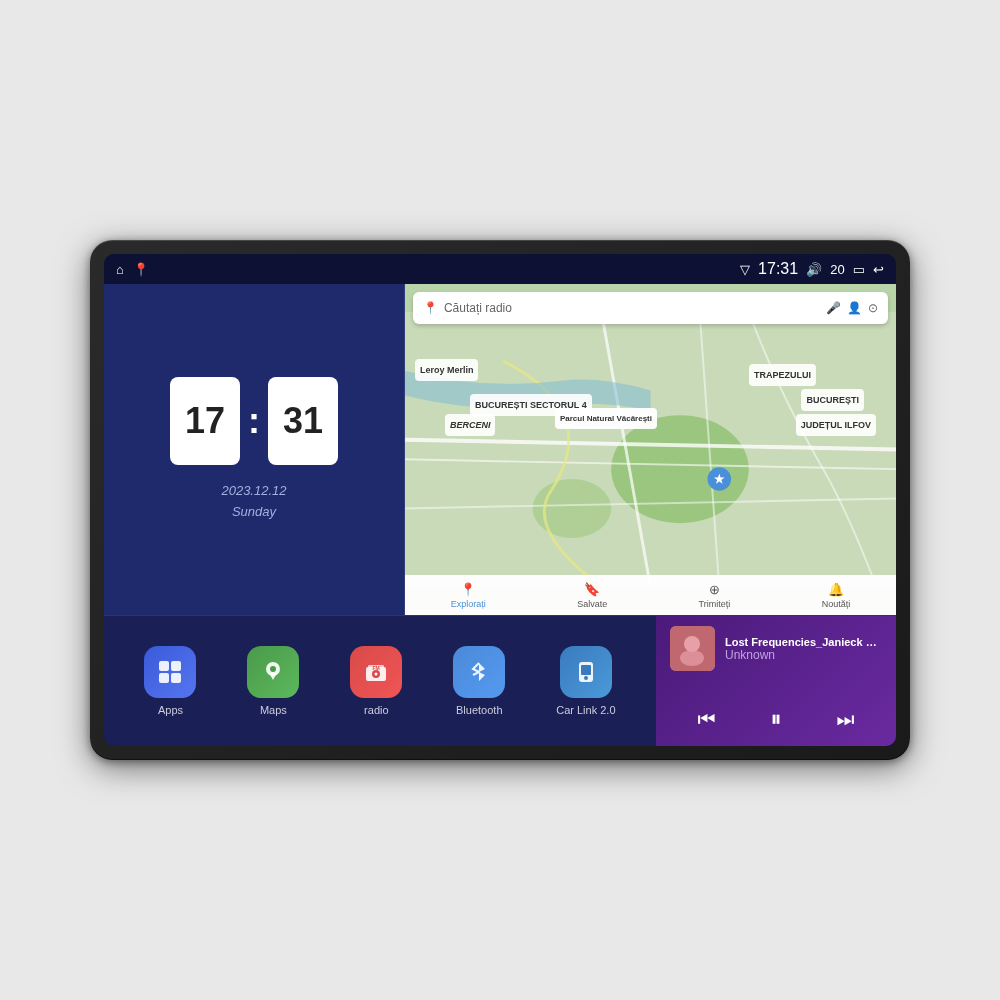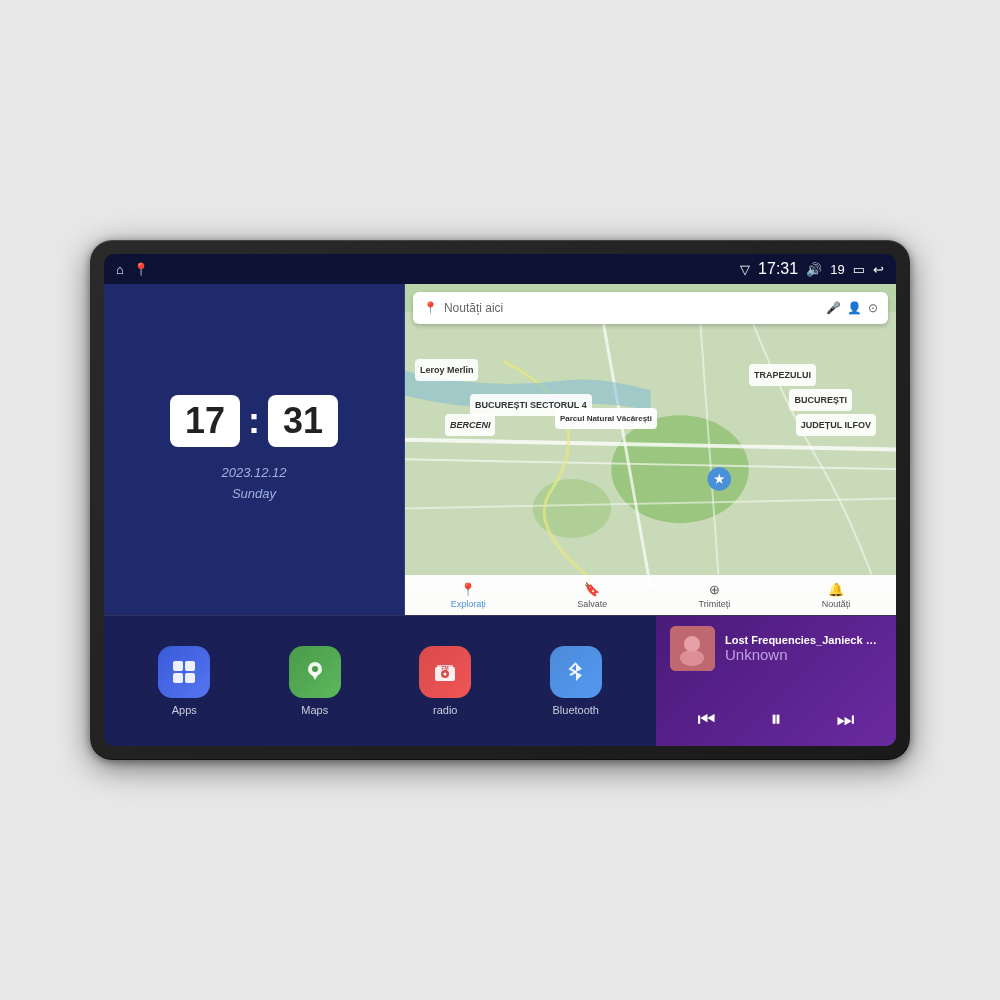--- a/index.html
+++ b/index.html
@@ -115,21 +115,21 @@
     .clock-display {
       display: flex;
       align-items: center;
       gap: 8px;
       margin-bottom: 16px;
     }
 
     .clock-block {
       background: #fff;
       border-radius: 8px;
-      padding: 8px 14px;
+      padding: 26px 14px;
       font-size: 36px;
       font-weight: bold;
       color: #222;
       min-width: 70px;
       text-align: center;
       line-height: 1;
     }
 
     .clock-colon {
       color: #fff;
@@ -300,21 +300,21 @@
       color: #fff;
       font-size: 11px;
       font-weight: 600;
       white-space: nowrap;
       overflow: hidden;
       text-overflow: ellipsis;
     }
 
     .music-artist {
       color: #c0a0e0;
-      font-size: 15px;
+      font-size: 12px;
     }
 
     .music-controls {
       display: flex;
       align-items: center;
       justify-content: space-around;
     }
 
     .music-btn {
       color: #fff;
@@ -347,21 +347,21 @@
 
     <div class="status-bar">
       <div class="status-left">
         <span class="status-icon">⌂</span>
         <span class="status-icon">📍</span>
       </div>
       <div class="status-right">
         <span class="status-icon">▽</span>
         <span class="status-time">17:31</span>
         <span class="status-icon">🔊</span>
-        <span class="status-icon">19</span>
+        <span class="status-icon">20</span>
         <span class="status-icon">▭</span>
         <span class="status-icon">↩</span>
       </div>
     </div>
 
     <div class="main-content">
 
       <div class="top-section">
 
         <div class="clock-panel">
@@ -394,32 +394,32 @@
             <path d="M350,0 Q380,80 420,150 Q450,200 480,280" stroke="#fff" stroke-width="2" fill="none" opacity="0.5"></path>
 
             <path d="M0,60 Q80,80 160,70 Q200,65 250,80 L250,100 Q200,90 160,95 Q80,105 0,85 Z" fill="#7ab8d8" opacity="0.5"></path>
 
             <circle cx="320" cy="170" r="12" fill="#4a90d9"></circle>
             <text x="320" y="174" text-anchor="middle" fill="white" font-size="12" font-weight="bold">★</text>
           </svg>
 
           <div class="map-search-bar">
             <span>📍</span>
-            <span>Noutăți aici</span>
+            <span>Căutați radio</span>
             <div class="map-search-actions">
               <span>🎤</span>
               <span>👤</span>
               <span>⊙</span>
             </div>
           </div>
 
           <div class="map-label" style="top:75px;left:10px;">Leroy Merlin</div>
           <div class="map-label" style="top:110px;left:65px;">BUCUREȘTI SECTORUL 4</div>
           <div class="map-label" style="top:80px;right:80px;">TRAPEZULUI</div>
-          <div class="map-label" style="top:105px;right:44px;">BUCUREȘTI</div>
+          <div class="map-label" style="top:105px;right:32px;">BUCUREȘTI</div>
           <div class="map-label" style="top:130px;right:20px;">JUDEȚUL ILFOV</div>
           <div class="map-label" style="top:130px;left:40px;font-style:italic;">BERCENI</div>
           <div class="map-label" style="top:95px;left:150px;background:rgba(255,255,255,0.95);font-size:8px;margin-top:29px;">Parcul Natural Văcărești</div>
 
           <div class="map-bottom-bar">
             <div class="map-nav-item active">
               <span class="map-nav-icon">📍</span>
               <span>Explorați</span>
             </div>
             <div class="map-nav-item">
@@ -483,20 +483,30 @@
             <div class="app-icon bluetooth">
               <svg width="28" height="28" viewBox="0 0 28 28">
                 <path d="M14,5 L14,23 L20,17 L14,14 L20,11 Z" fill="white" opacity="0.9"></path>
                 <path d="M14,5 L8,11 L14,14" fill="none" stroke="white" stroke-width="2" opacity="0.9"></path>
                 <path d="M14,14 L8,17" fill="none" stroke="white" stroke-width="2" opacity="0.9"></path>
               </svg>
             </div>
             <span class="app-label">Bluetooth</span>
           </div>
 
+          <div class="app-item">
+            <div class="app-icon carlink">
+              <svg width="28" height="28" viewBox="0 0 28 28">
+                <rect x="7" y="4" width="14" height="20" rx="3" fill="white" opacity="0.9"></rect>
+                <rect x="9" y="7" width="10" height="10" rx="1" fill="#3a7abf"></rect>
+                <circle cx="14" cy="20" r="2" fill="#3a7abf"></circle>
+              </svg>
+            </div>
+            <span class="app-label">Car Link 2.0</span>
+          </div>
 
         </div>
 
         <div class="music-player">
           <div class="music-top">
             <div class="music-thumb">
               <svg width="45" height="45" viewBox="0 0 45 45">
                 <rect width="45" height="45" fill="#c06870"></rect>
                 <circle cx="22" cy="18" r="8" fill="#e8a0a8"></circle>
                 <ellipse cx="22" cy="32" rx="12" ry="8" fill="#e8a0a8" opacity="0.7"></ellipse>

